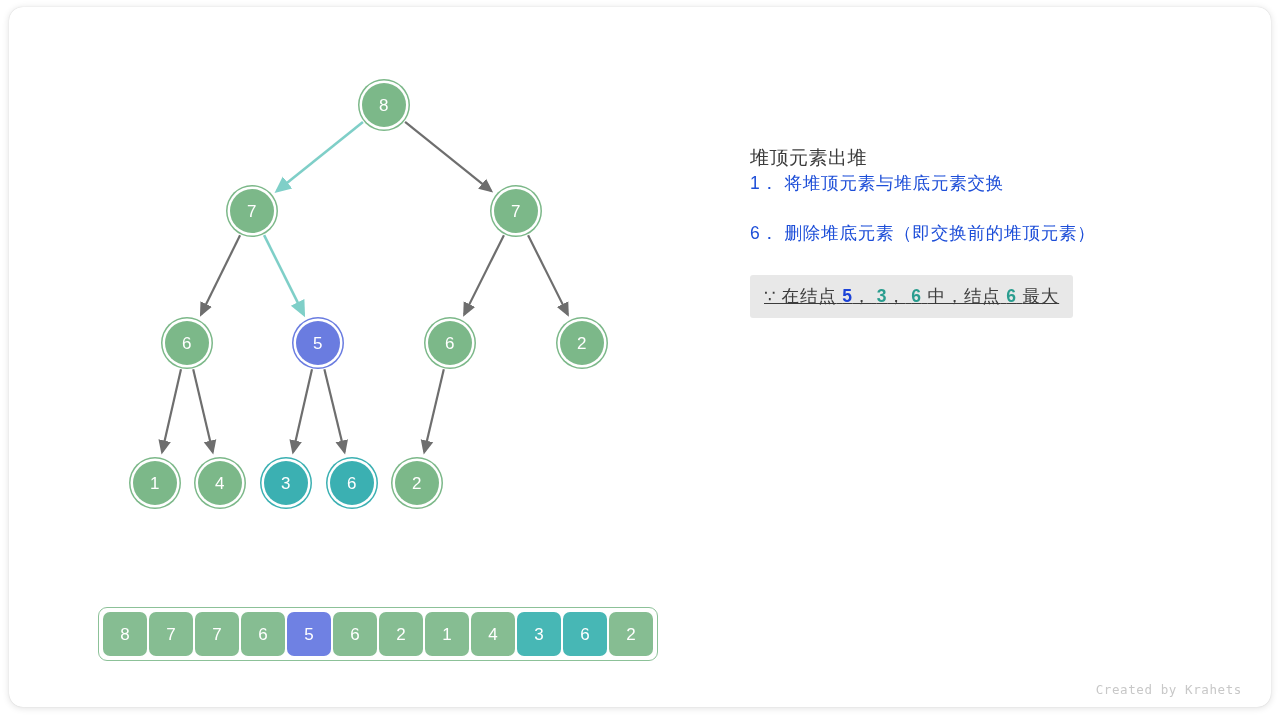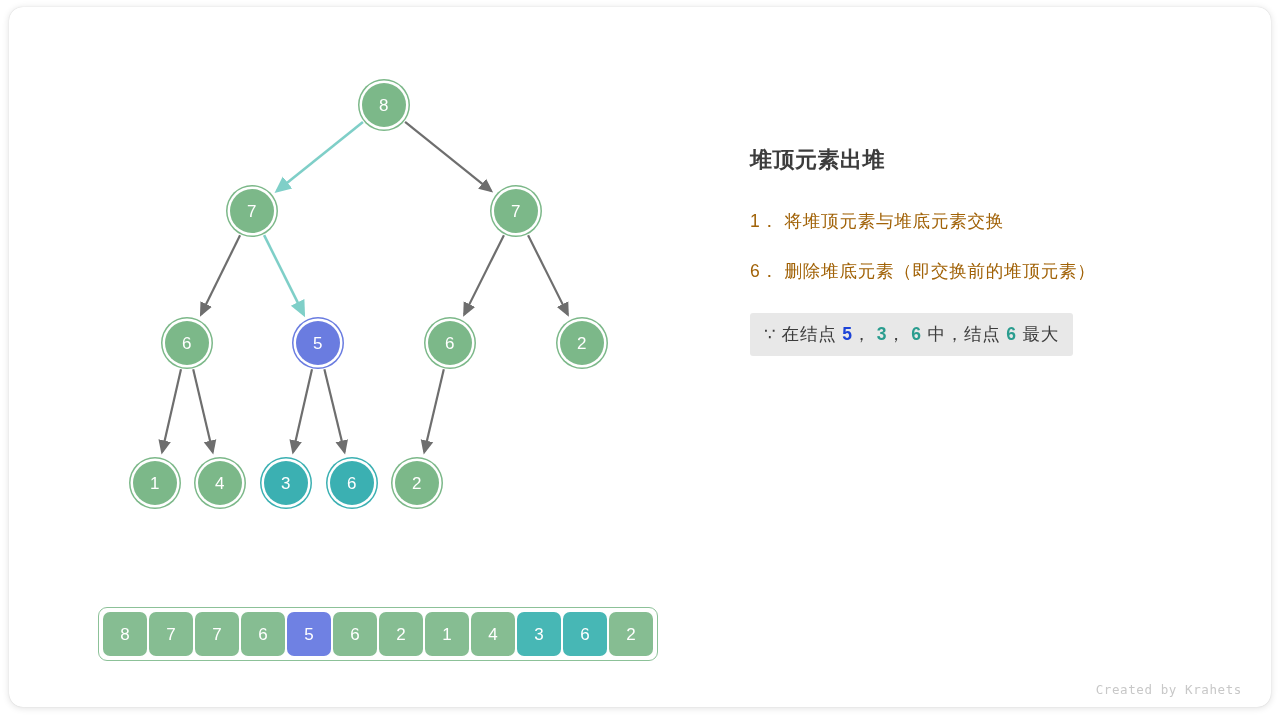--- a/index.html
+++ b/index.html
@@ -62,43 +62,43 @@
   .cell.teal  { background: #47b7b5; }
   .cell.blue  { background: #6f81e3; }
 
   
   #panel {
     position: absolute;
     left: 741px; top: 138px;
     width: 470px;
   }
   #panel-title {
-    font-size: 22px;
-    font-weight: bold;
+    font-size: 19px;
+    font-weight: normal;
     color: #3c3c3c;
     letter-spacing: 0.5px;
-    margin-bottom: 34px;
   }
   .step {
     font-size: 17.5px;
-    color: #a16207;
+    color: #1d4ed8;
     letter-spacing: 0.8px;
     margin-bottom: 26px;
     white-space: nowrap;
   }
   #note {
     display: inline-block;
     background: #e8e8e8;
     border-radius: 3px;
     padding: 9px 14px 10px 14px;
     font-size: 17.5px;
     color: #3c3c3c;
     letter-spacing: 0.8px;
     white-space: nowrap;
     margin-top: 4px;
+    text-decoration: underline;
   }
   #note b { font-weight: bold; }
   .h-blue { color: #1c43d8; }
   .h-teal { color: #2a9d8f; }
 
   
   #footer {
     position: absolute;
     right: 29px; bottom: 10px;
     font-family: "DejaVu Sans Mono", "Liberation Mono", monospace;

